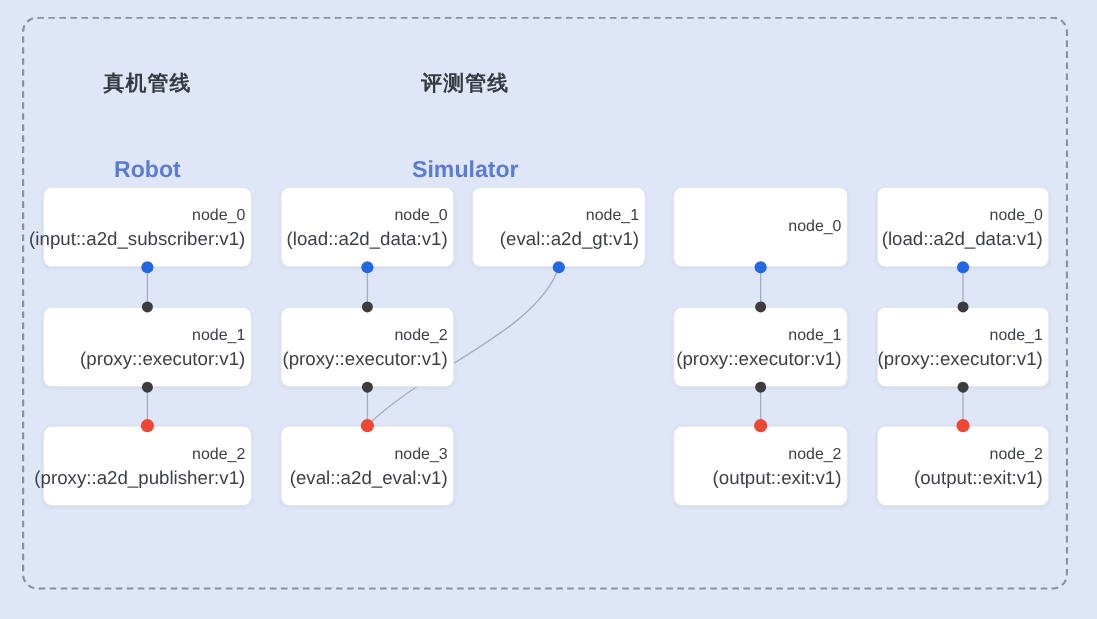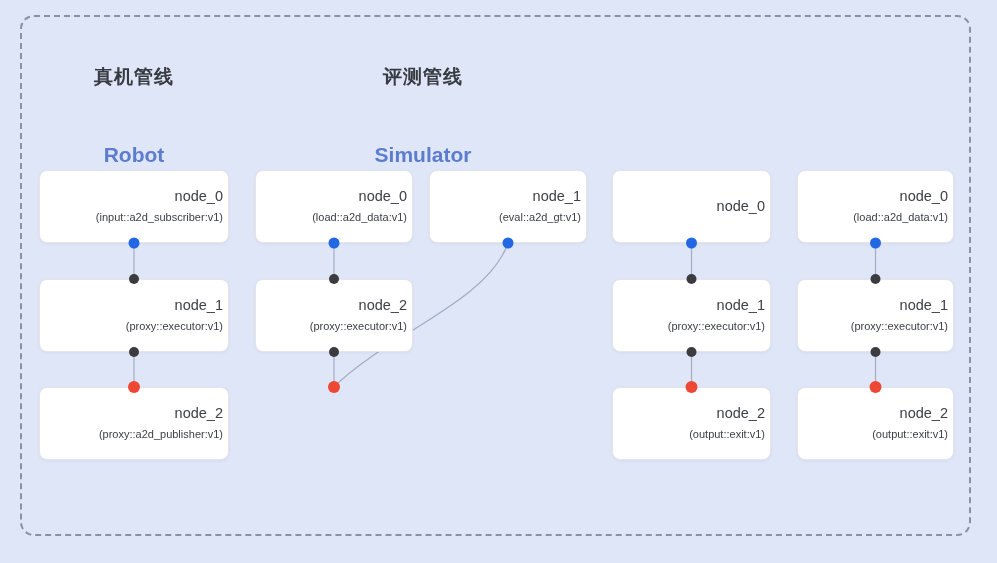--- a/index.html
+++ b/index.html
@@ -30,21 +30,21 @@
   .hdr-cn{font-size:19px;line-height:22px;font-weight:700;color:var(--title);letter-spacing:1px}
   .hdr-en{margin-top:56px;font-size:21px;line-height:22px;font-weight:700;color:var(--subtitle)}
   .node{
     position:absolute;height:73px;z-index:2;
     background:var(--node-bg);border:1px solid var(--node-border);border-radius:8px;
     box-shadow:0 1px 3px rgba(60,80,130,.07);
     display:flex;flex-direction:column;align-items:flex-end;justify-content:center;
     padding:4px 5px;cursor:default;
   }
   .node-name{font-size:14.5px;line-height:21px;color:var(--node-text);white-space:nowrap}
-  .node-type{font-size:11px;line-height:21px;color:var(--node-text);white-space:nowrap}
+  .node-type{font-size:17px;line-height:21px;color:var(--node-text);white-space:nowrap}
   
   .col-robot{left:39px;width:190px}
   .col-evalA{left:255px;width:158px}
   .col-evalB{left:429px;width:158px}
   .col-sim{left:612px;width:159px}
   .col-comp{left:797px;width:157px}
   
   .row1{top:170px}.row2{top:279px}.row3{top:387px}
   
   .hdr-robot{left:134px}.hdr-eval{left:423px}.hdr-sim{left:691px}.hdr-comp{left:875px}
@@ -95,20 +95,24 @@
     <div class="node-type">(load::a2d_data:v1)</div>
   </div>
   <div class="node col-evalB row1">
     <div class="node-name">node_1</div>
     <div class="node-type">(eval::a2d_gt:v1)</div>
   </div>
   <div class="node col-evalA row2">
     <div class="node-name">node_2</div>
     <div class="node-type">(proxy::executor:v1)</div>
   </div>
+  <div class="node col-evalA row3">
+    <div class="node-name">node_3</div>
+    <div class="node-type">(eval::a2d_eval:v1)</div>
+  </div>
 
   <div class="node col-sim row1">
     <div class="node-name">node_0</div>
   </div>
   <div class="node col-sim row2">
     <div class="node-name">node_1</div>
     <div class="node-type">(proxy::executor:v1)</div>
   </div>
   <div class="node col-sim row3">
     <div class="node-name">node_2</div>

